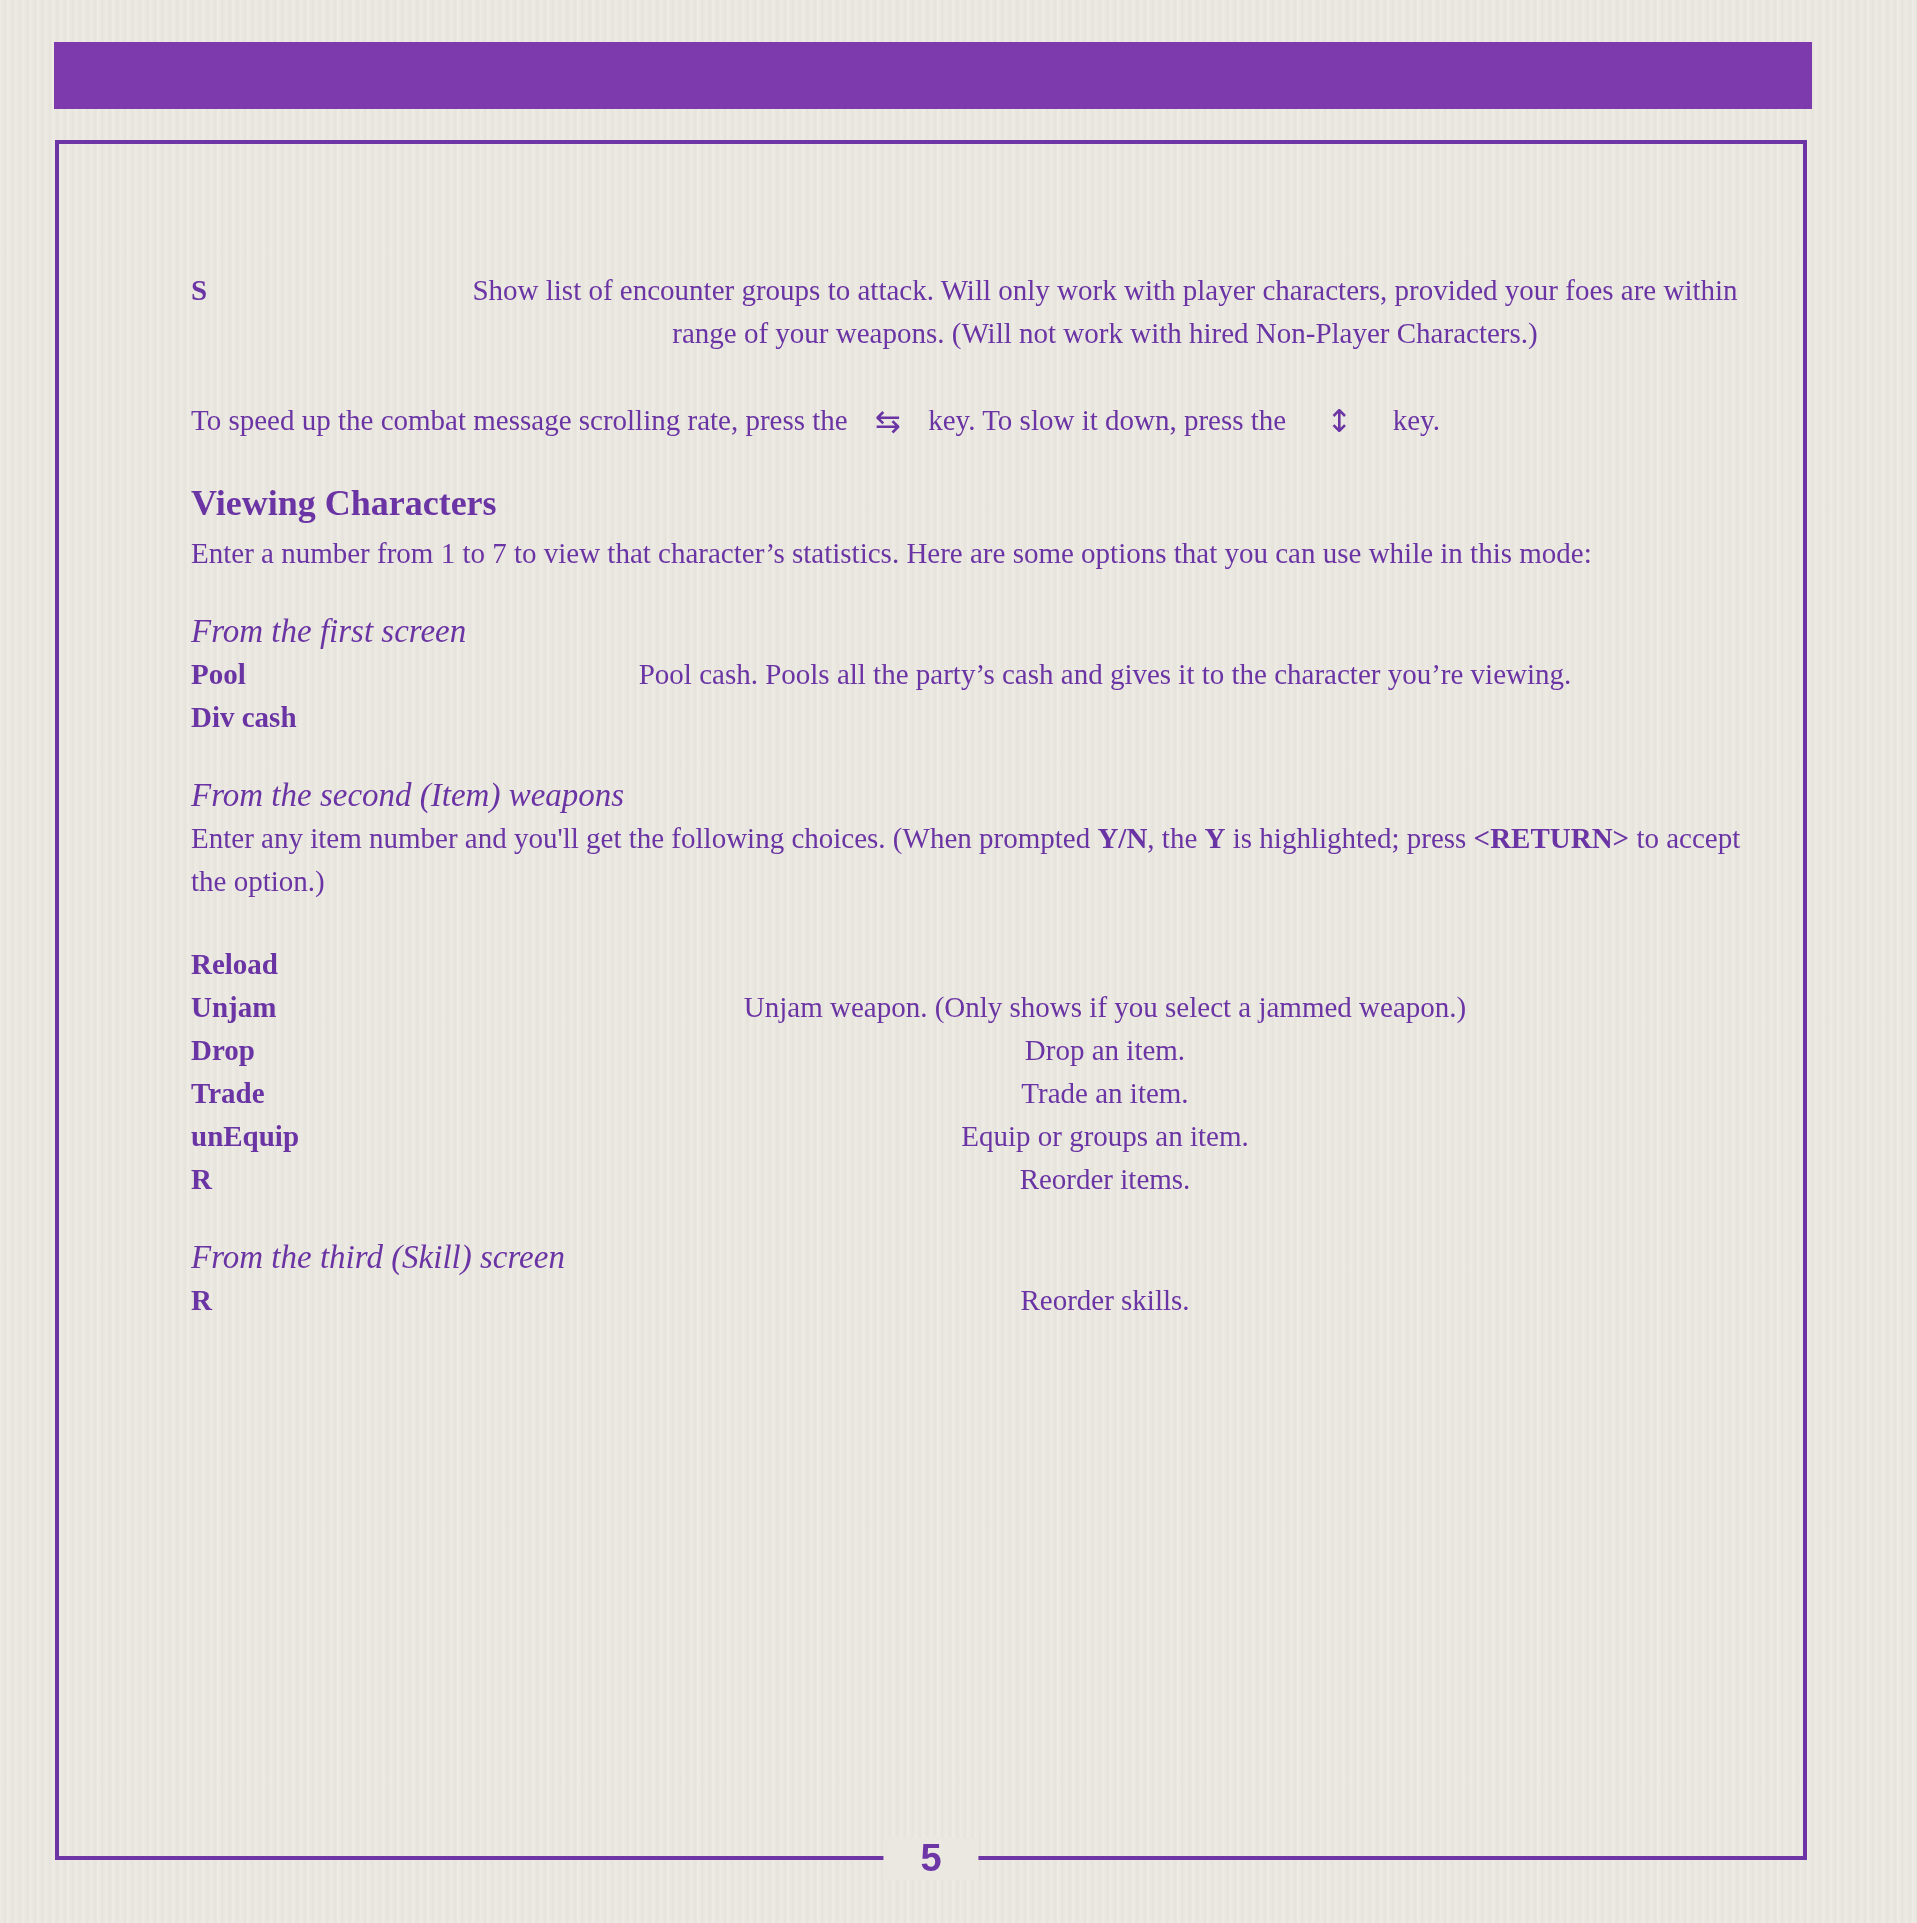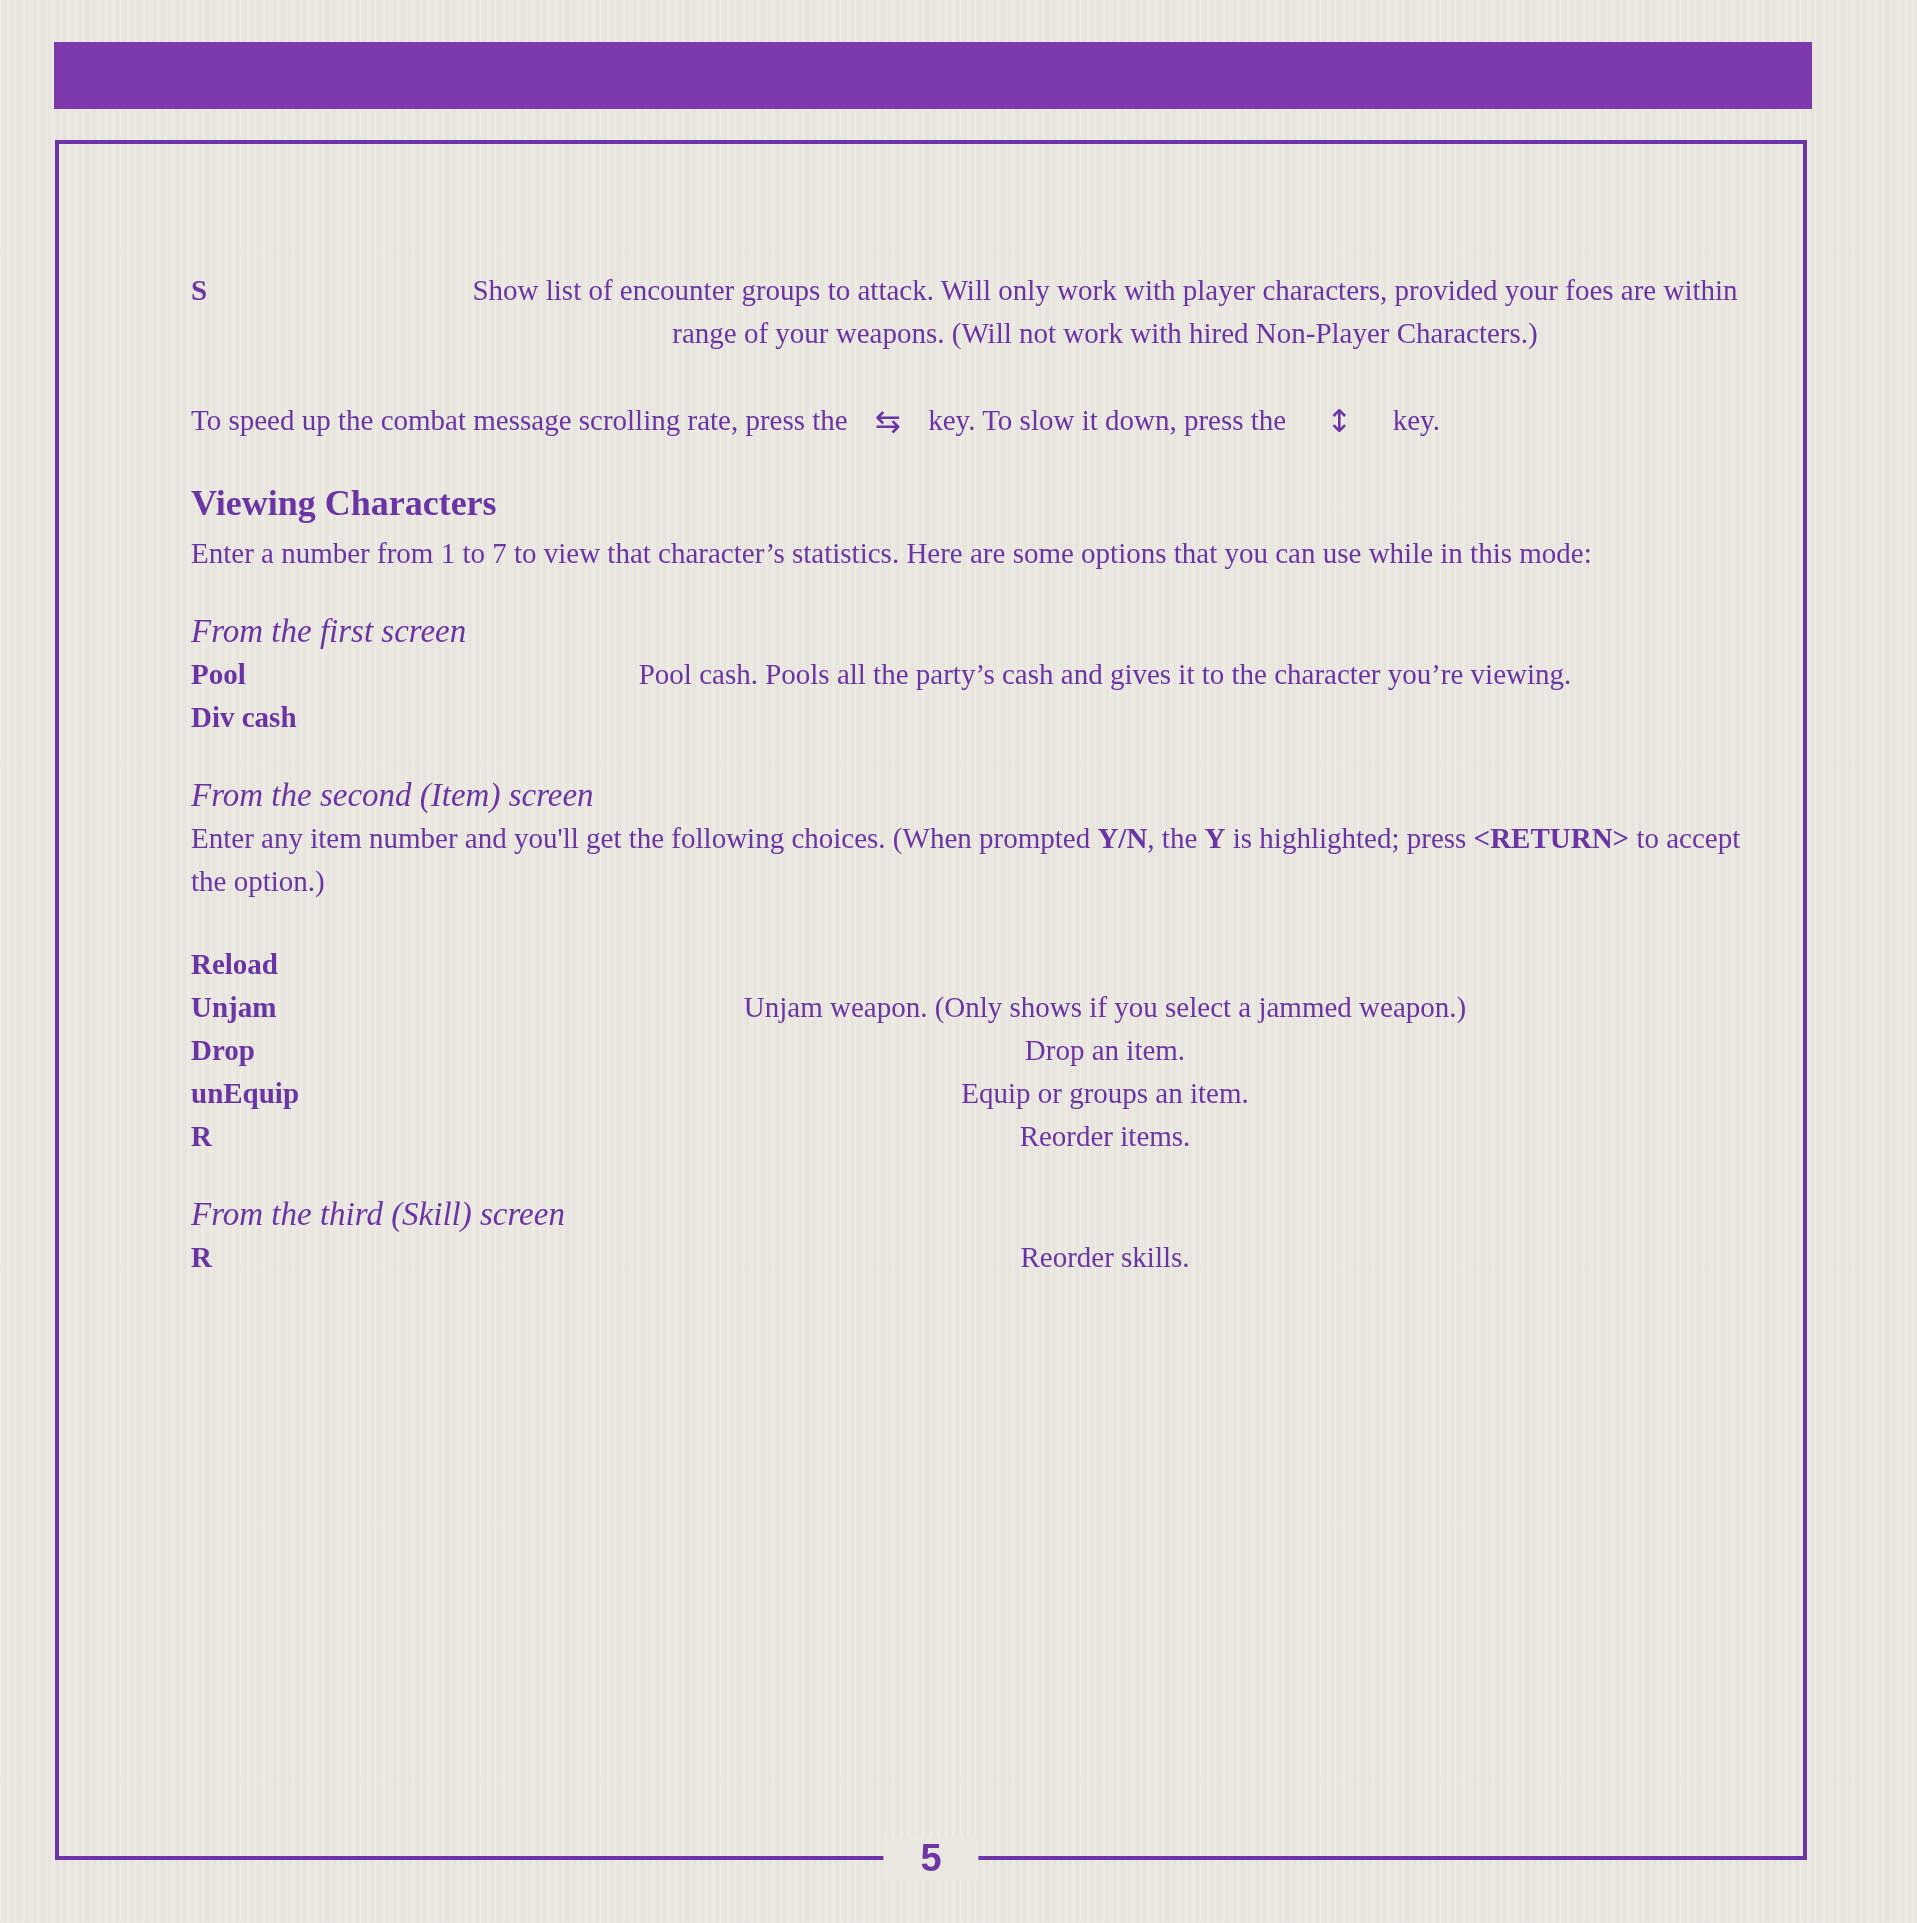--- a/index.html
+++ b/index.html
@@ -114,36 +114,40 @@
 
       <h3 class="subhead">From the first screen</h3>
       <div class="row">
         <div class="key">Pool</div>
         <div class="desc">Pool cash. Pools all the party’s cash and gives it to the character you’re viewing.</div>
       </div>
       <div class="row">
         <div class="key">Div cash</div>
       </div>
 
-      <h3 class="subhead item-heading">From the second (Item) screen</h3>
+      <h3 class="subhead item-heading">From the second (Item) weapons</h3>
       <p class="rich">
         <span>Enter any item number and you'll get the following choices.  (When prompted </span><span class="b">Y/N</span><span>, the </span><span class="b">Y</span><span> is highlighted; press </span><span class="b">&lt;RETURN&gt;</span><span> to accept the option.)</span>
       </p>
 
       <div class="item-entries">
         <div class="row">
           <div class="key">Reload</div>
         </div>
         <div class="row">
           <div class="key">Unjam</div>
           <div class="desc">Unjam weapon. (Only shows if you select a jammed weapon.)</div>
         </div>
         <div class="row">
           <div class="key">Drop</div>
           <div class="desc">Drop an item.</div>
+        </div>
+        <div class="row">
+          <div class="key">Trade</div>
+          <div class="desc">Trade an item.</div>
         </div>
         <div class="row">
           <div class="key">unEquip</div>
           <div class="desc">Equip or groups an item.</div>
         </div>
         <div class="row">
           <div class="key">R</div>
           <div class="desc">Reorder items.</div>
         </div>
       </div>

